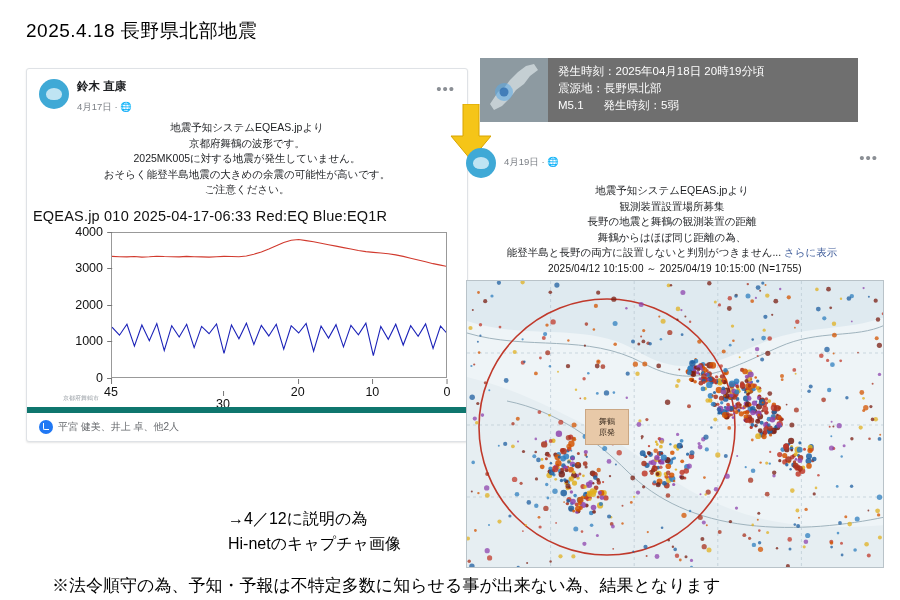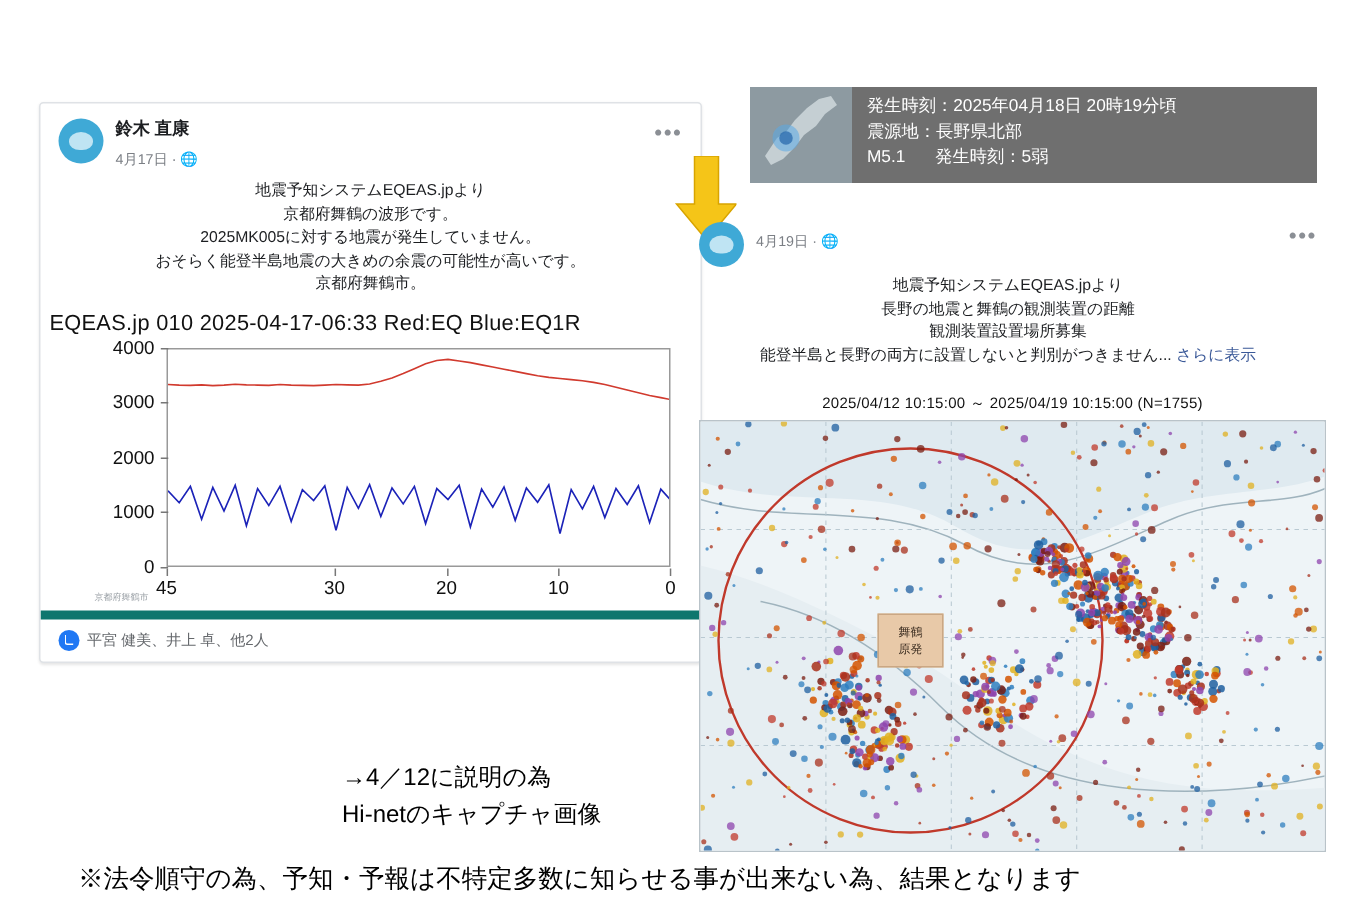--- a/index.html
+++ b/index.html
@@ -181,21 +181,21 @@
   
   .arrow-down {
     position: absolute;
     left: 449px; top: 104px;
     width: 42px; height: 56px;
   }
 
   
   .info-banner {
     position: absolute;
-    left: 500px; top: 58px;
+    left: 480px; top: 58px;
     width: 378px; height: 64px;
     background: #6f6f6f;
     display: flex;
     align-items: stretch;
     overflow: hidden;
   }
   .banner-map {
     width: 68px;
     background: #7e8b92;
     position: relative;
@@ -269,59 +269,60 @@
     font-size: 17px;
     color: #000;
     white-space: nowrap;
   }
 </style>
 </head>
 <body>
 
 <div id="page">
 
+  <div class="page-title">2025.4.18 長野県北部地震</div>
 
   <div class="post-card-left">
 
     <div class="post-head">
       <div class="avatar"></div>
       <div>
         <div class="post-name">鈴木 直康</div>
         <div class="post-meta">
           <span>4月17日</span> ·
           <span>🌐</span>
         </div>
       </div>
       <div class="post-dots">•••</div>
     </div>
 
     <div class="post-body">
       <div>地震予知システムEQEAS.jpより</div>
       <div>京都府舞鶴の波形です。</div>
       <div>2025MK005に対する地震が発生していません。</div>
       <div>おそらく能登半島地震の大きめの余震の可能性が高いです。</div>
-      <div>京都府舞鶴市。</div>
+      <div>ご注意ください。</div>
     </div>
 
     <div class="chart-wrap">
       <div class="chart-title">EQEAS.jp 010 2025-04-17-06:33 Red:EQ Blue:EQ1R</div>
       <div class="plot-box" id="plot-box">
         <svg id="chart-svg" width="336" height="146" viewBox="0 0 336 146" preserveAspectRatio="none">
             <polyline points="0.00,23.36 7.47,23.72 14.93,23.91 22.40,23.54 29.87,24.09 37.33,23.72 44.80,23.18 52.27,23.54 59.73,23.72 67.20,23.91 74.67,23.36 82.13,23.72 89.60,23.91 97.07,24.09 104.53,23.72 112.00,23.36 119.47,23.54 126.93,23.72 134.40,22.99 141.87,21.17 149.33,18.98 156.80,16.06 164.27,12.78 171.73,9.49 179.20,7.30 186.67,6.57 194.13,7.66 201.60,8.76 209.07,10.22 216.53,11.68 224.00,13.14 231.47,14.60 238.93,16.06 246.40,17.52 253.87,18.61 261.33,19.34 268.80,20.07 276.27,20.80 283.73,21.90 291.20,23.36 298.67,25.19 306.13,27.01 313.60,28.84 321.07,30.66 328.53,32.12 336.00,33.58" fill="none" stroke="#d13a2e" stroke-width="1.1"></polyline>
             <polyline points="0.00,94.17 7.47,102.20 14.93,91.25 22.40,113.15 29.87,91.98 37.33,107.67 44.80,90.52 52.27,117.53 59.73,92.71 67.20,104.03 74.67,91.25 82.13,114.61 89.60,93.44 97.07,100.74 104.53,90.88 112.00,120.45 119.47,91.98 126.93,105.85 134.40,90.16 141.87,111.33 149.33,92.34 156.80,102.93 164.27,91.25 171.73,116.07 179.20,92.71 186.67,100.01 194.13,90.52 201.60,118.26 209.07,93.08 216.53,105.12 224.00,91.62 231.47,113.88 238.93,92.34 246.40,101.84 253.87,90.16 261.33,122.64 268.80,93.44 276.27,106.22 283.73,91.25 291.20,112.06 298.67,92.71 306.13,103.30 313.60,90.88 321.07,115.34 328.53,93.08 336.00,101.47" fill="none" stroke="#1c23b8" stroke-width="1.1"></polyline>
           </svg>
       </div>
       <div id="axis-layer">
           <div class="ytick" style="position:absolute;left:70px;top:172px;right:auto;transform:translate(-100%,-50%);">0<span class="tickmark" style="left:auto;right:-9px;"></span></div>
           <div class="ytick" style="position:absolute;left:70px;top:135.5px;right:auto;transform:translate(-100%,-50%);">1000<span class="tickmark" style="left:auto;right:-9px;"></span></div>
           <div class="ytick" style="position:absolute;left:70px;top:99px;right:auto;transform:translate(-100%,-50%);">2000<span class="tickmark" style="left:auto;right:-9px;"></span></div>
           <div class="ytick" style="position:absolute;left:70px;top:62.5px;right:auto;transform:translate(-100%,-50%);">3000<span class="tickmark" style="left:auto;right:-9px;"></span></div>
           <div class="ytick" style="position:absolute;left:70px;top:26px;right:auto;transform:translate(-100%,-50%);">4000<span class="tickmark" style="left:auto;right:-9px;"></span></div>
           <div class="xtick" style="position:absolute;left:78px;top:179px;margin-top:0;">45<span class="tickmark"></span></div>
-          <div class="xtick" style="position:absolute;left:190px;top:179px;margin-top:0;">30<span class="tickmark"></span></div>
+          <div class="xtick" style="position:absolute;left:190px;top:179px;margin-top:12px;">30<span class="tickmark"></span></div>
           <div class="xtick" style="position:absolute;left:264.6666666666667px;top:179px;margin-top:0;">20<span class="tickmark"></span></div>
           <div class="xtick" style="position:absolute;left:339.3333333333333px;top:179px;margin-top:0;">10<span class="tickmark"></span></div>
           <div class="xtick" style="position:absolute;left:414px;top:179px;margin-top:0;">0<span class="tickmark"></span></div>
         </div>
     </div>
 
     <div class="credit">京都府舞鶴市</div>
 
     <div class="post-footer">
       <div class="like-badge"></div>
@@ -357,22 +358,23 @@
       <div>
         <div class="post-meta">
           <span>4月19日</span> ·
           <span>🌐</span>
         </div>
       </div>
       <div class="post-dots">•••</div>
     </div>
     <div class="post-body">
       <div>地震予知システムEQEAS.jpより</div>
+      <div>観測装置設置場所募集</div>
       <div>長野の地震と舞鶴の観測装置の距離</div>
-      <div>観測装置設置場所募集</div>
+      <div>舞鶴からはほぼ同じ距離の為、</div>
       <div><span>能登半島と長野の両方に設置しないと判別がつきません...</span> <span class="more-link">さらに表示</span></div>
     </div>
   </div>
 
   <div class="hinet-wrap">
     <div class="hinet-caption">2025/04/12 10:15:00 ～ 2025/04/19 10:15:00 (N=1755)</div>
     <div class="hinet-map">
       <svg id="hinet-svg" width="418" height="288" viewBox="0 0 418 288">
           <rect x="0" y="0" width="418" height="288" fill="#eef4f7"></rect>
           <path d="M0,40 C60,60 120,40 170,70 C220,100 250,80 300,60 C340,44 380,50 418,36 L418,0 L0,0 Z" fill="#dfeaf0"></path>

